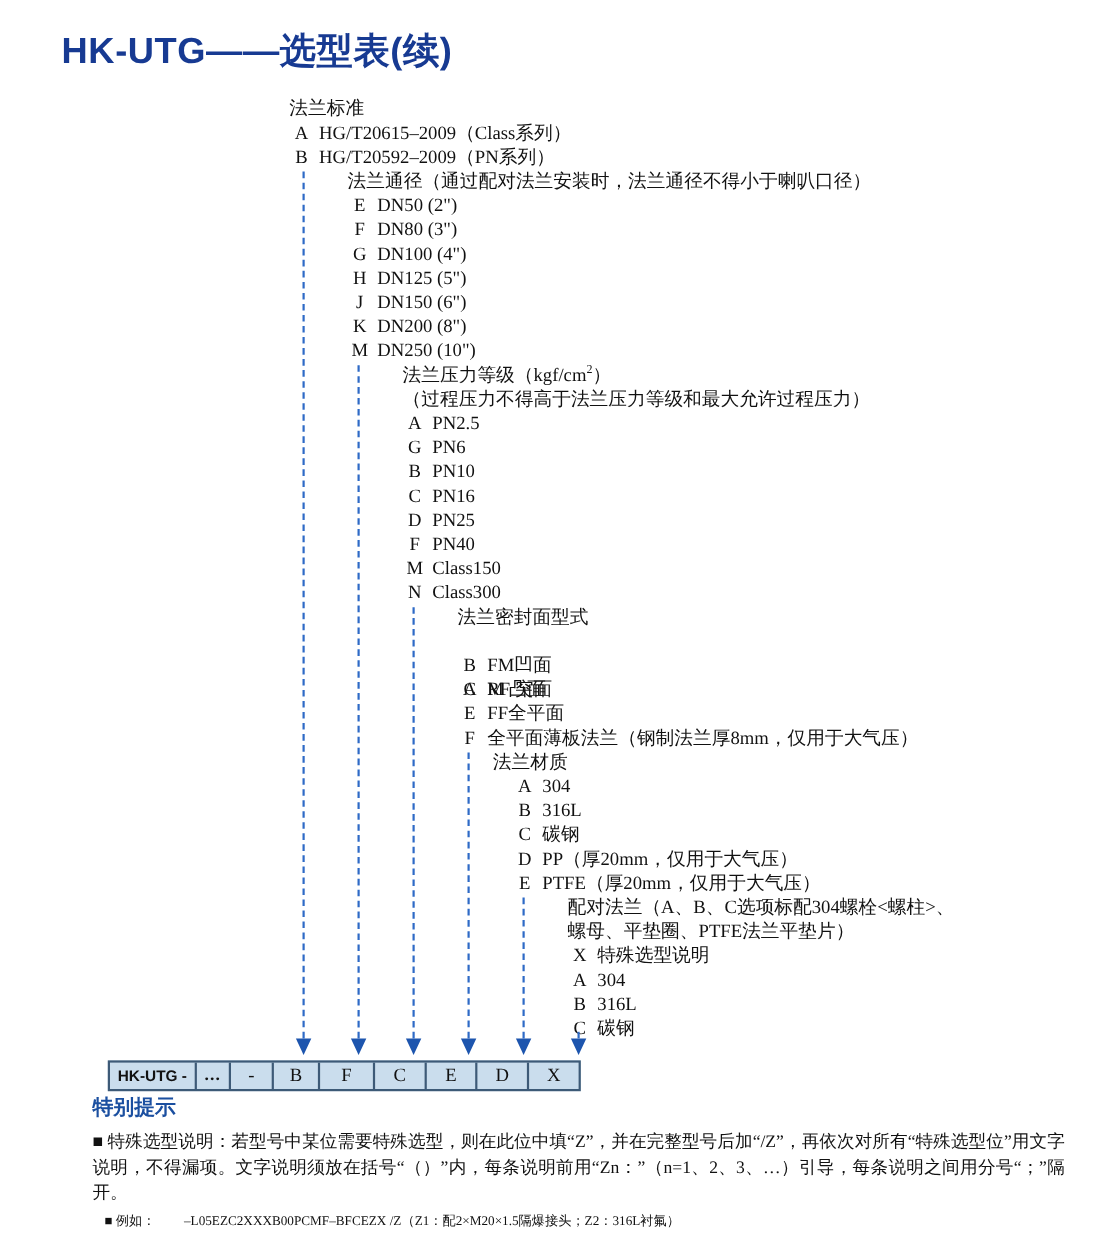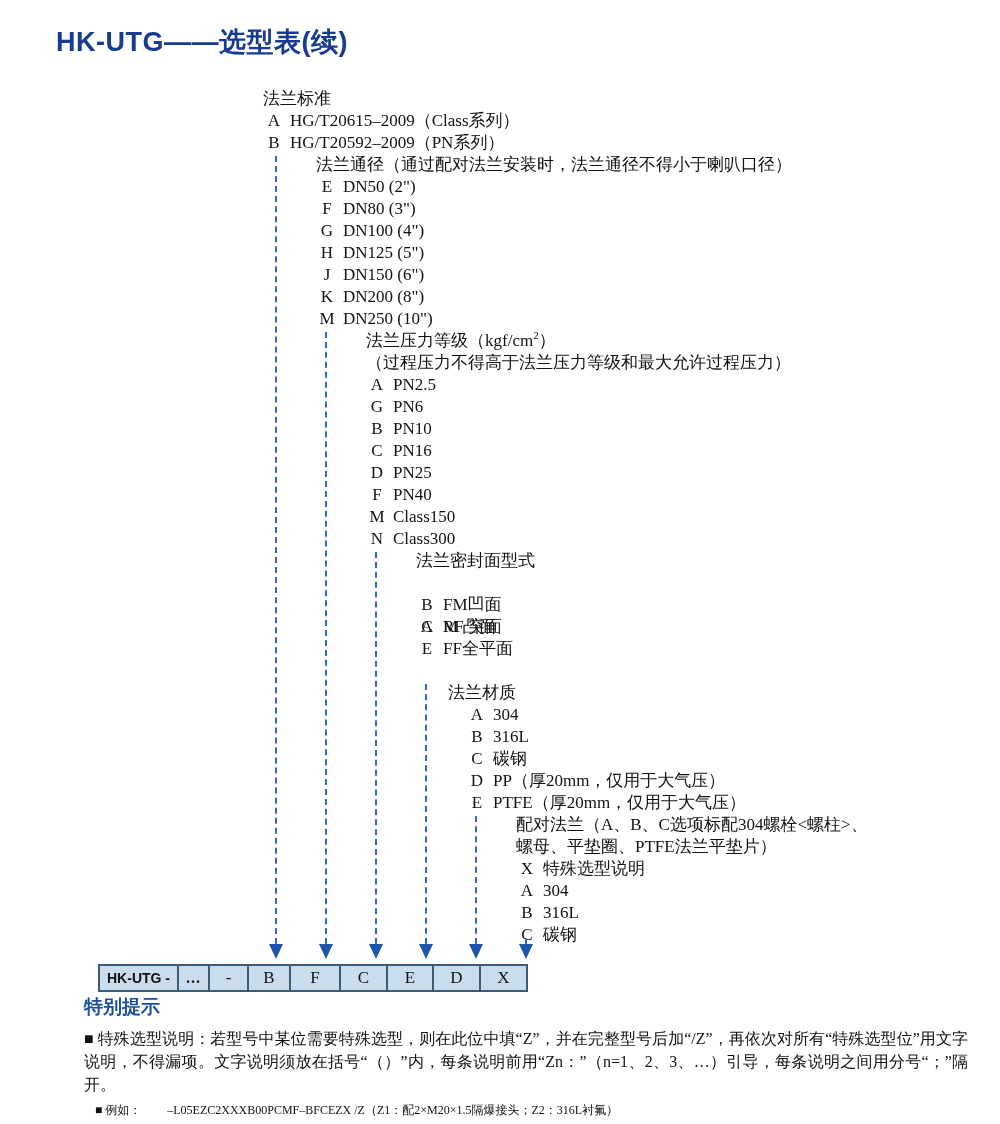--- a/index.html
+++ b/index.html
@@ -14,21 +14,21 @@
   *{box-sizing:border-box;}
   html,body{margin:0;padding:0;background:#ffffff;}
   body{
     width:1000px;height:1124px;position:relative;overflow:hidden;
     font-family:"Liberation Serif","DejaVu Serif",serif;
     color:var(--text-color);
   }
   .title{
     position:absolute;left:56px;top:24px;margin:0;
     font-family:"Liberation Sans","DejaVu Sans",sans-serif;
-    font-weight:bold;font-size:27px;letter-spacing:0.5px;
+    font-weight:bold;font-size:33px;letter-spacing:0.5px;
     color:var(--title-color);white-space:nowrap;
   }
   .tree{position:absolute;left:0;top:88px;width:813px;height:860px;}
   .tl{
     position:absolute;height:22px;line-height:22px;
     font-size:17px;white-space:nowrap;color:var(--text-color);
   }
   .letter{display:inline-block;width:22px;text-align:center;margin-right:5px;}
   .tl sup{font-size:11px;vertical-align:super;line-height:0;}
   .guide{position:absolute;width:0;border-left:2px dashed var(--dash-color);}
@@ -87,20 +87,21 @@
     <div class="tl" style="top: 352px; left: 366px;"><span class="letter">C</span><span>PN16</span></div>
     <div class="tl" style="top: 374px; left: 366px;"><span class="letter">D</span><span>PN25</span></div>
     <div class="tl" style="top: 396px; left: 366px;"><span class="letter">F</span><span>PN40</span></div>
     <div class="tl" style="top: 418px; left: 366px;"><span class="letter">M</span><span>Class150</span></div>
     <div class="tl" style="top: 440px; left: 366px;"><span class="letter">N</span><span>Class300</span></div>
     <div class="tl" style="top: 462px; left: 416px;"><span>法兰密封面型式</span></div>
     <div class="tl" style="top: 484px; left: 416px; margin-top: 44px;"><span class="letter">A</span><span>RF 突面</span></div>
     <div class="tl" style="top: 506px; left: 416px;"><span class="letter">B</span><span>FM凹面</span></div>
     <div class="tl" style="top: 528px; left: 416px;"><span class="letter">C</span><span>M 凸面</span></div>
     <div class="tl" style="top: 550px; left: 416px;"><span class="letter">E</span><span>FF全平面</span></div>
+    <div class="tl" style="top: 572px; left: 416px;"><span class="letter">F</span><span>全平面薄板法兰（钢制法兰厚8mm，仅用于大气压）</span></div>
     <div class="tl" style="top: 594px; left: 448px;"><span>法兰材质</span></div>
     <div class="tl" style="top: 616px; left: 466px;"><span class="letter">A</span><span>304</span></div>
     <div class="tl" style="top: 638px; left: 466px;"><span class="letter">B</span><span>316L</span></div>
     <div class="tl" style="top: 660px; left: 466px;"><span class="letter">C</span><span>碳钢</span></div>
     <div class="tl" style="top: 682px; left: 466px;"><span class="letter">D</span><span>PP（厚20mm，仅用于大气压）</span></div>
     <div class="tl" style="top: 704px; left: 466px;"><span class="letter">E</span><span>PTFE（厚20mm，仅用于大气压）</span></div>
     <div class="tl" style="top: 726px; left: 516px;"><span>配对法兰（A、B、C选项标配304螺栓&lt;螺柱&gt;、</span></div>
     <div class="tl" style="top: 748px; left: 516px;"><span>螺母、平垫圈、PTFE法兰平垫片）</span></div>
     <div class="tl" style="top: 770px; left: 516px;"><span class="letter">X</span><span>特殊选型说明</span></div>
     <div class="tl" style="top: 792px; left: 516px;"><span class="letter">A</span><span>304</span></div>

